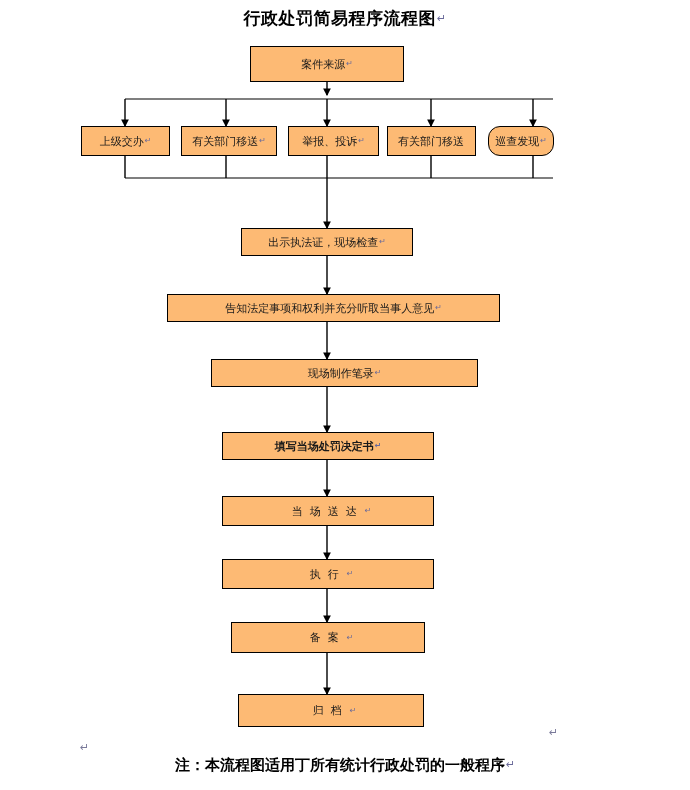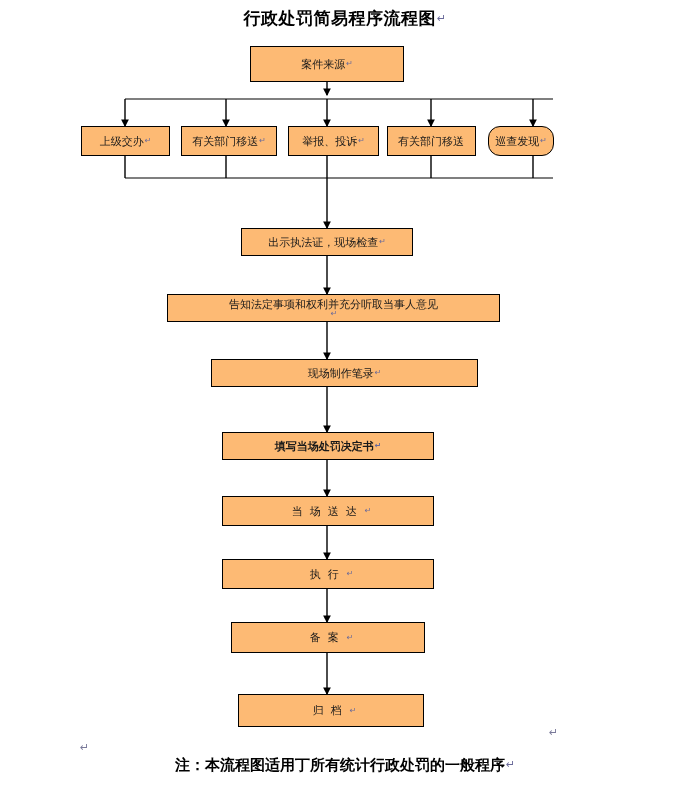--- a/index.html
+++ b/index.html
@@ -167,21 +167,21 @@
   <div class="node" style="left:488px; top:126px; width:66px; height:30px;border-radius:12px;">
     <span class="txt">巡查发现</span>
       <span class="mk">↵</span>
   </div>
 
   <div class="node" style="left:241px; top:228px; width:172px; height:28px;">
     <span class="txt">出示执法证，现场检查</span>
       <span class="mk">↵</span>
   </div>
 
-  <div class="node" style="left:167px; top:294px; width:333px; height:28px;flex-direction:column;">
+  <div class="node" style="left:167px; top:294px; width:333px; height:28px;">
     <span class="txt">告知法定事项和权利并充分听取当事人意见</span>
       <span class="mk">↵</span>
   </div>
 
   <div class="node" style="left:211px; top:359px; width:267px; height:28px;">
     <span class="txt">现场制作笔录</span>
       <span class="mk">↵</span>
   </div>
 
   <div class="node" style="left:222px; top:432px; width:212px; height:28px;font-weight:bold;">

